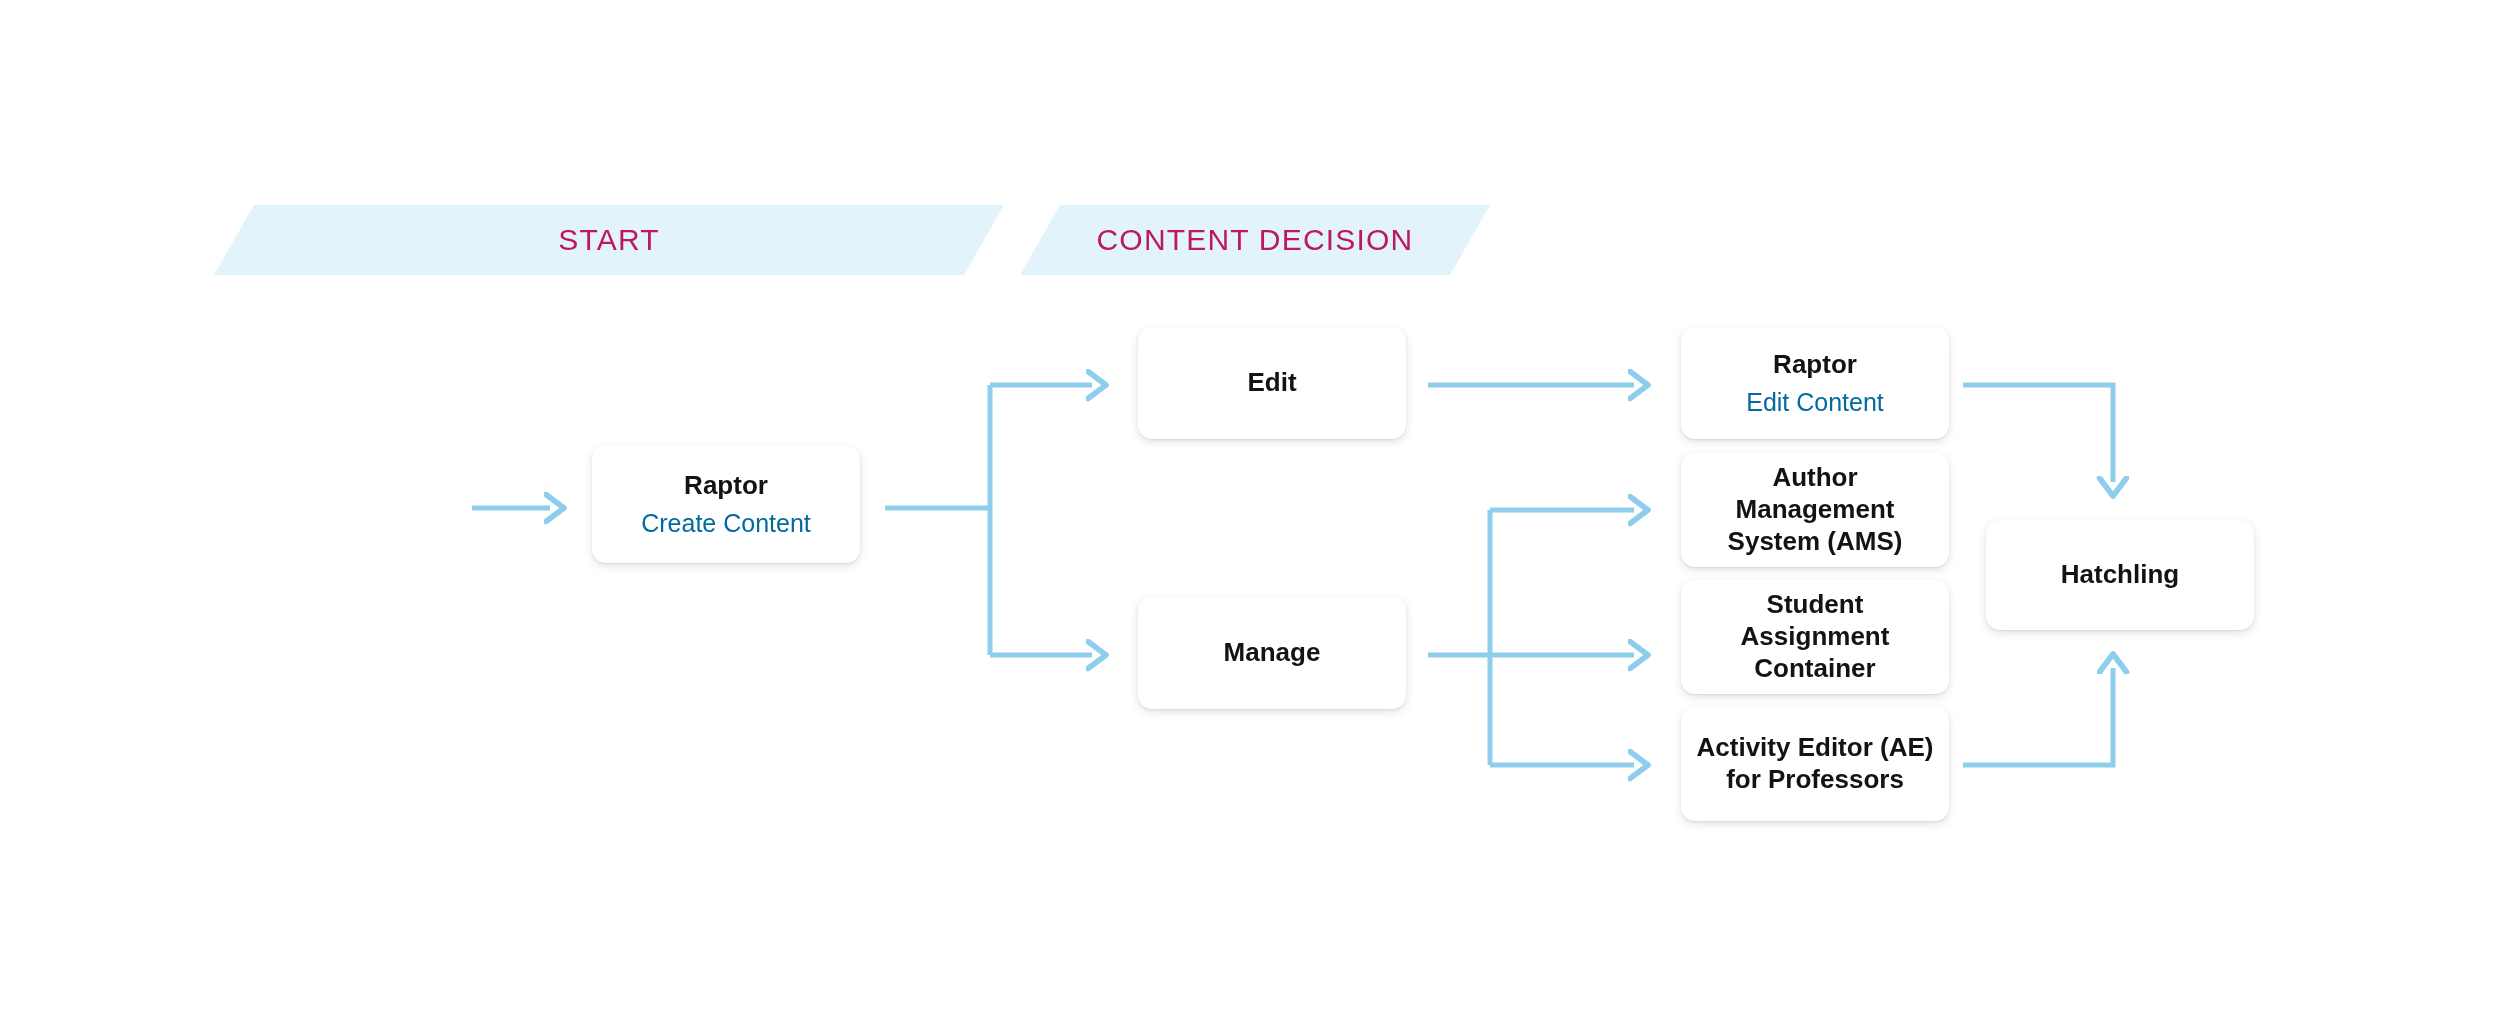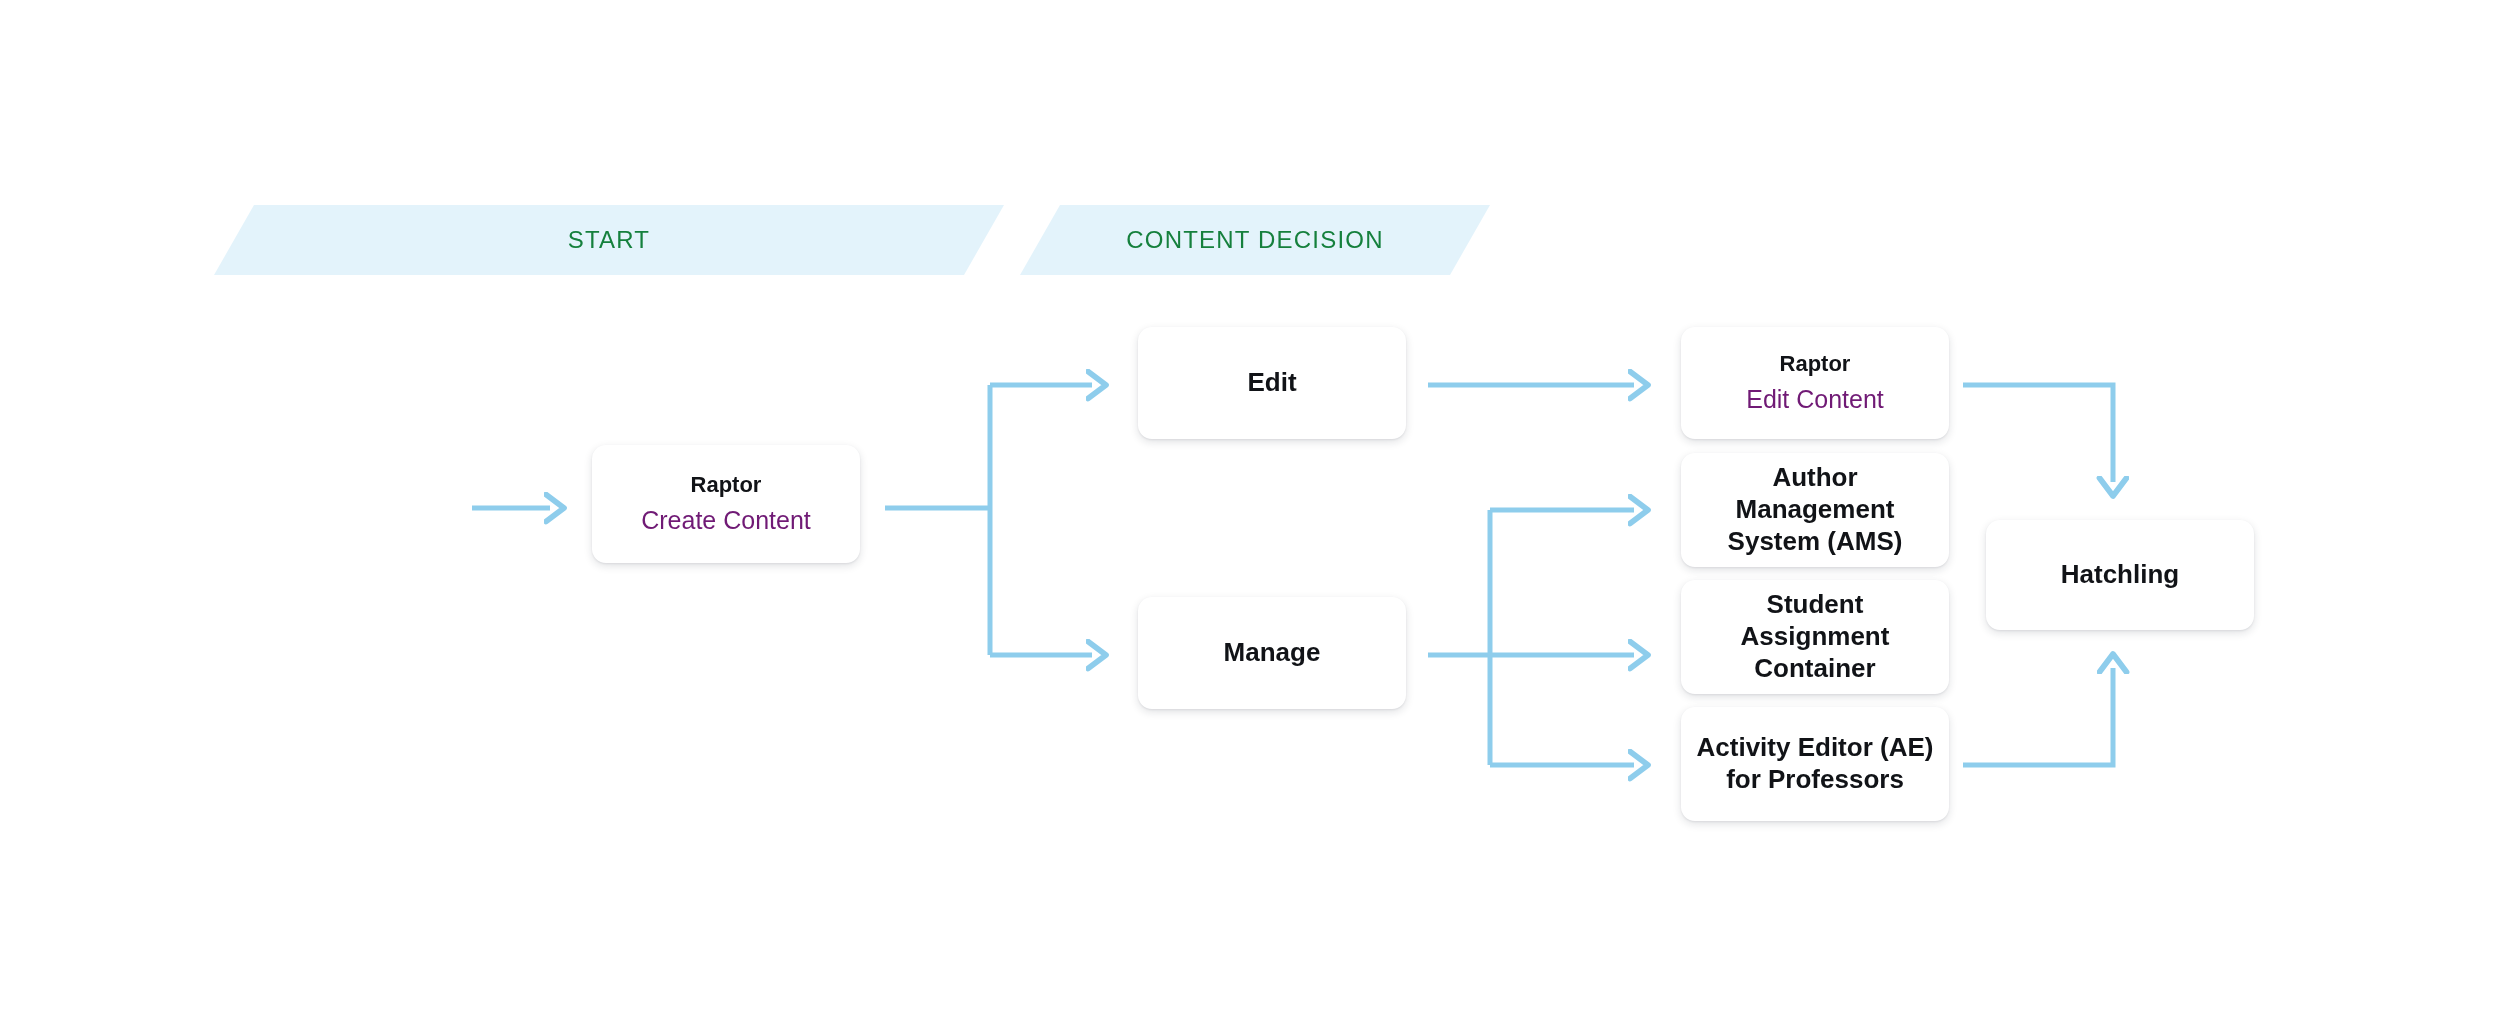--- a/index.html
+++ b/index.html
@@ -33,23 +33,23 @@
   .banner {
     position: absolute;
     top: 0;
     height: 70px;
     background: #e3f3fb;
     display: flex;
     align-items: center;
     justify-content: center;
   }
   .banner-label {
-    font-size: 24px;
+    font-size: 30px;
     letter-spacing: 1.2px;
-    color: #15803d;
+    color: #be185d;
     font-weight: 400;
     transform: skewX(20deg);
     white-space: nowrap;
   }
   .banner-start    { left: 214px;  width: 790px;  clip-path: polygon(40px 0, 100% 0, calc(100% - 40px) 100%, 0 100%); }
   .banner-content  { left: 1020px; width: 470px;  clip-path: polygon(40px 0, 100% 0, calc(100% - 40px) 100%, 0 100%); }
   .banner-location { left: 1493px; width: 795px;  clip-path: polygon(40px 0, 100% 0, calc(100% - 40px) 100%, 0 100%); }
 
   .banner-start .banner-label,
   .banner-content .banner-label,
@@ -83,29 +83,29 @@
     padding: 10px 14px;
   }
 
   .node-pill {
     background: #414141;
     border-radius: 999px;
     box-shadow: 0 4px 10px rgba(20,30,45,0.20);
   }
 
   .node-title {
-    font-size: 22px;
+    font-size: 26px;
     font-weight: bold;
     color: #111317;
     line-height: 1.22;
   }
   .node-sub {
     font-size: 25px;
     font-weight: 400;
-    color: #701a75;
+    color: #0369a1;
     line-height: 1.22;
     margin-top: 6px;
     text-align: right;
   }
   .node-plain {
     font-size: 26px;
     font-weight: bold;
     color: #111317;
     line-height: 1.22;
   }

